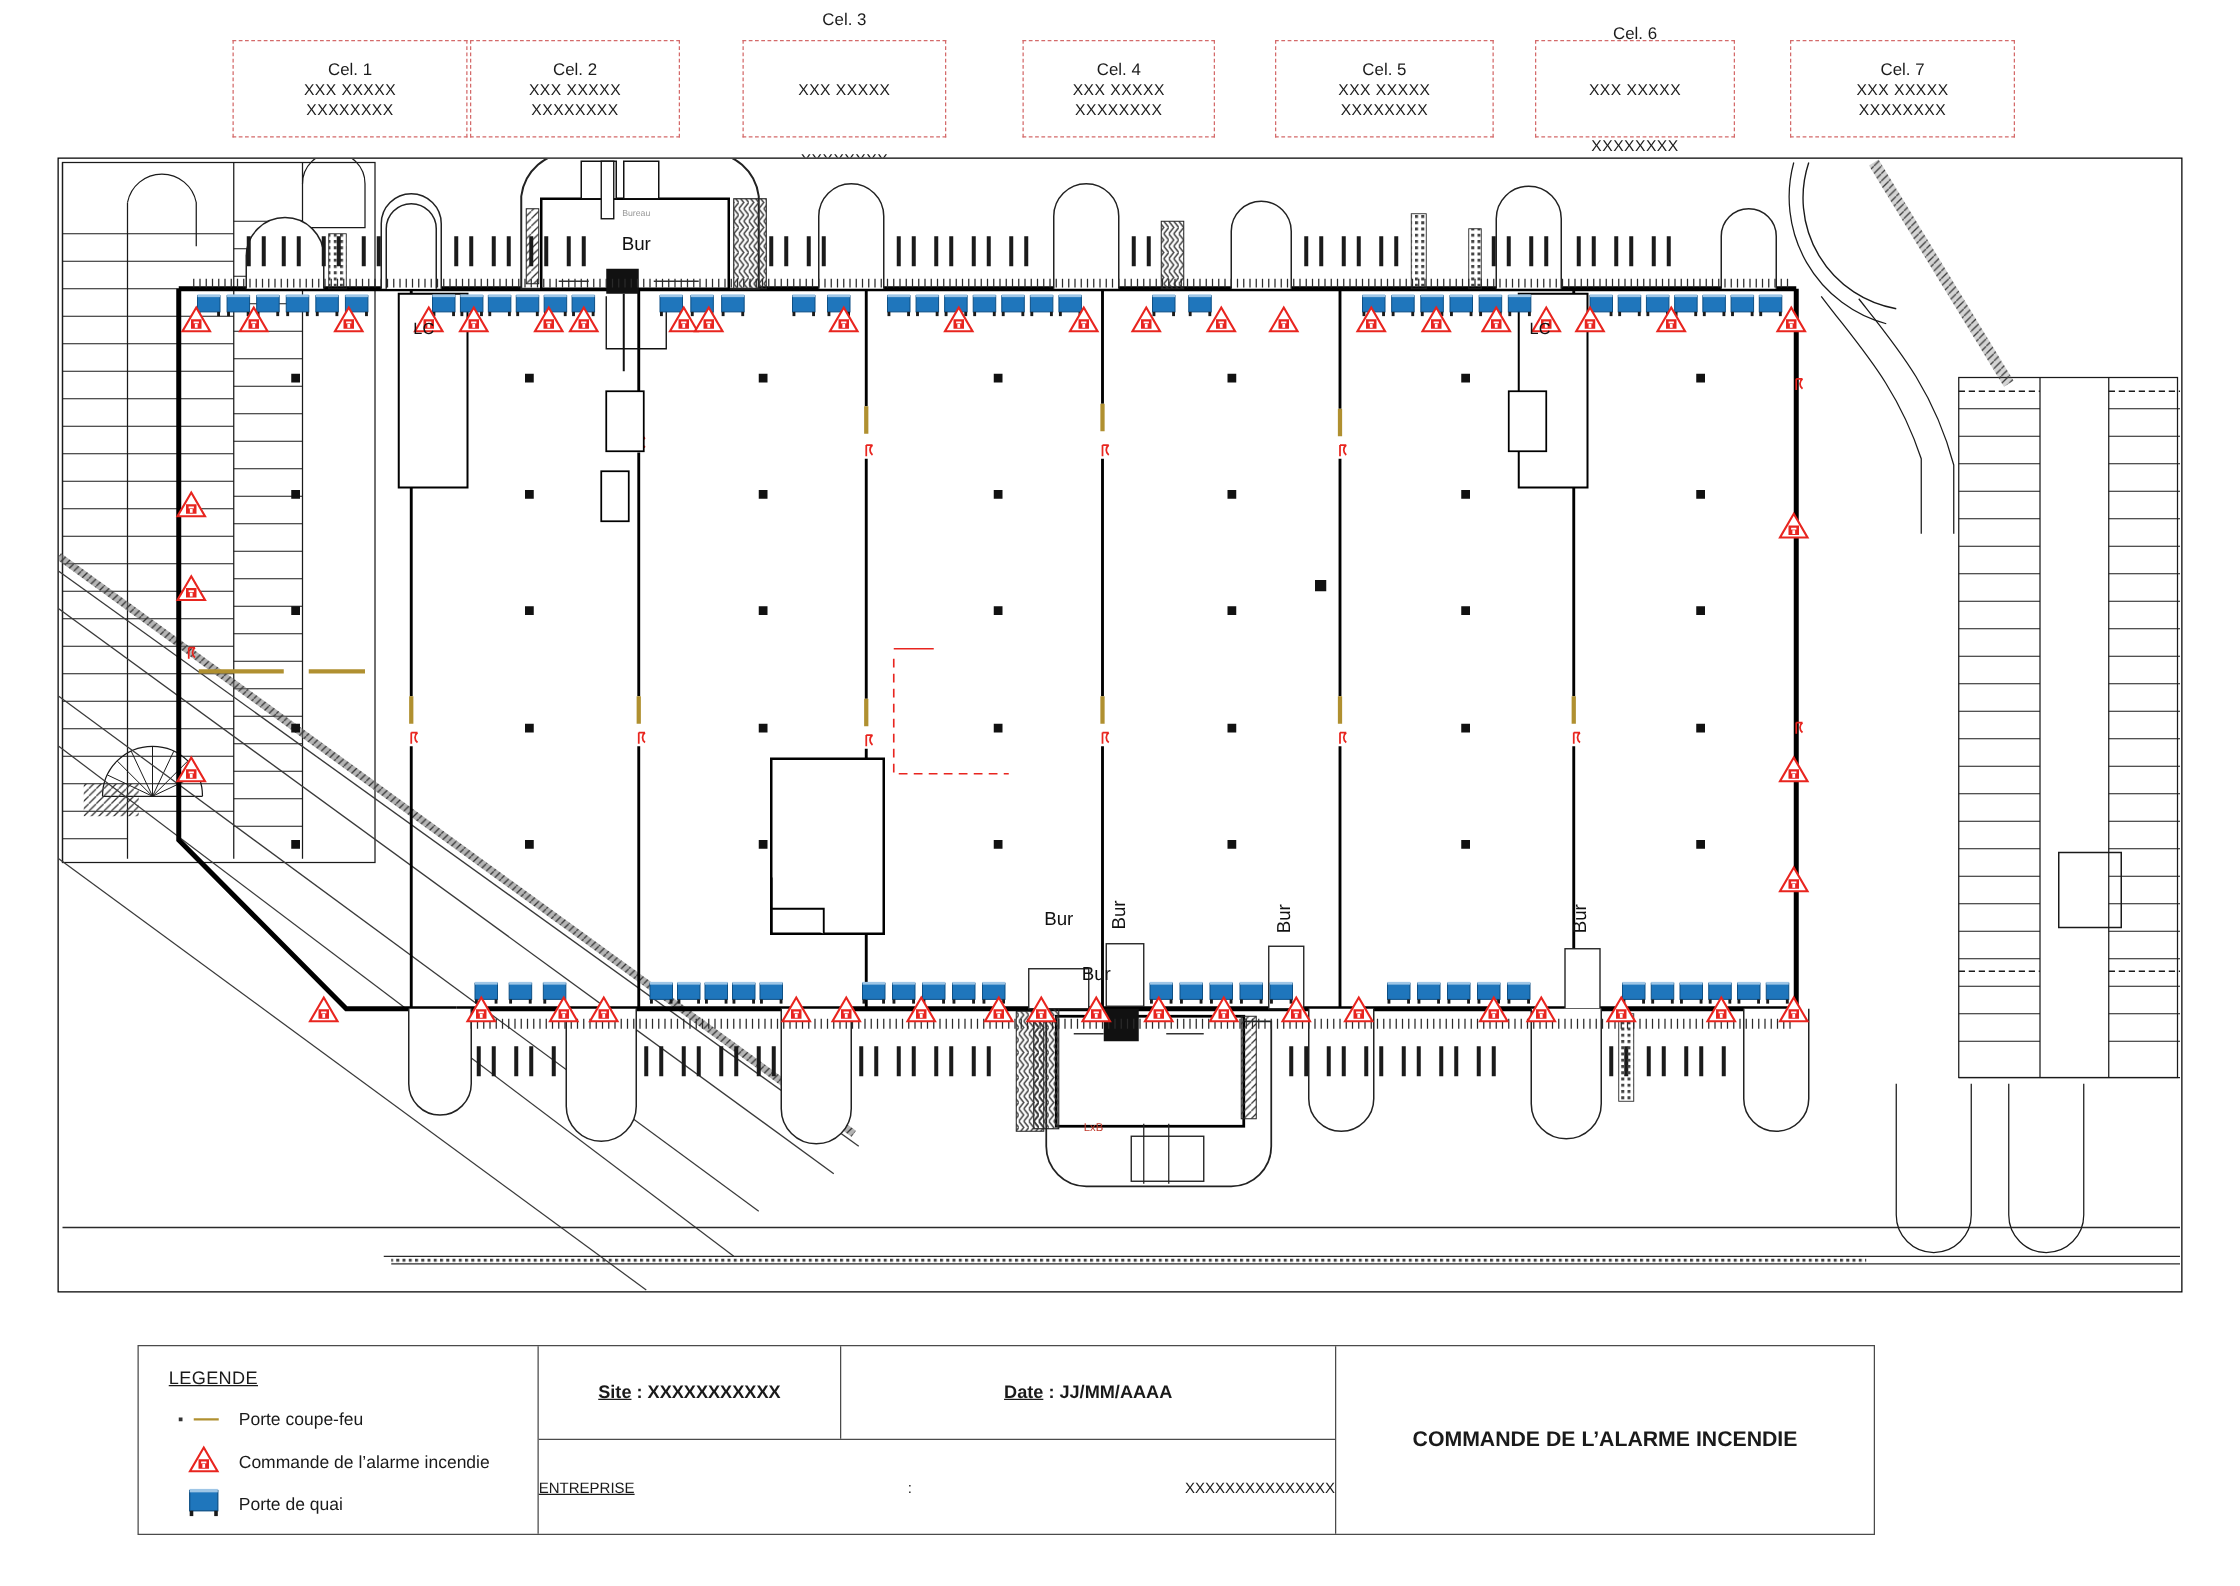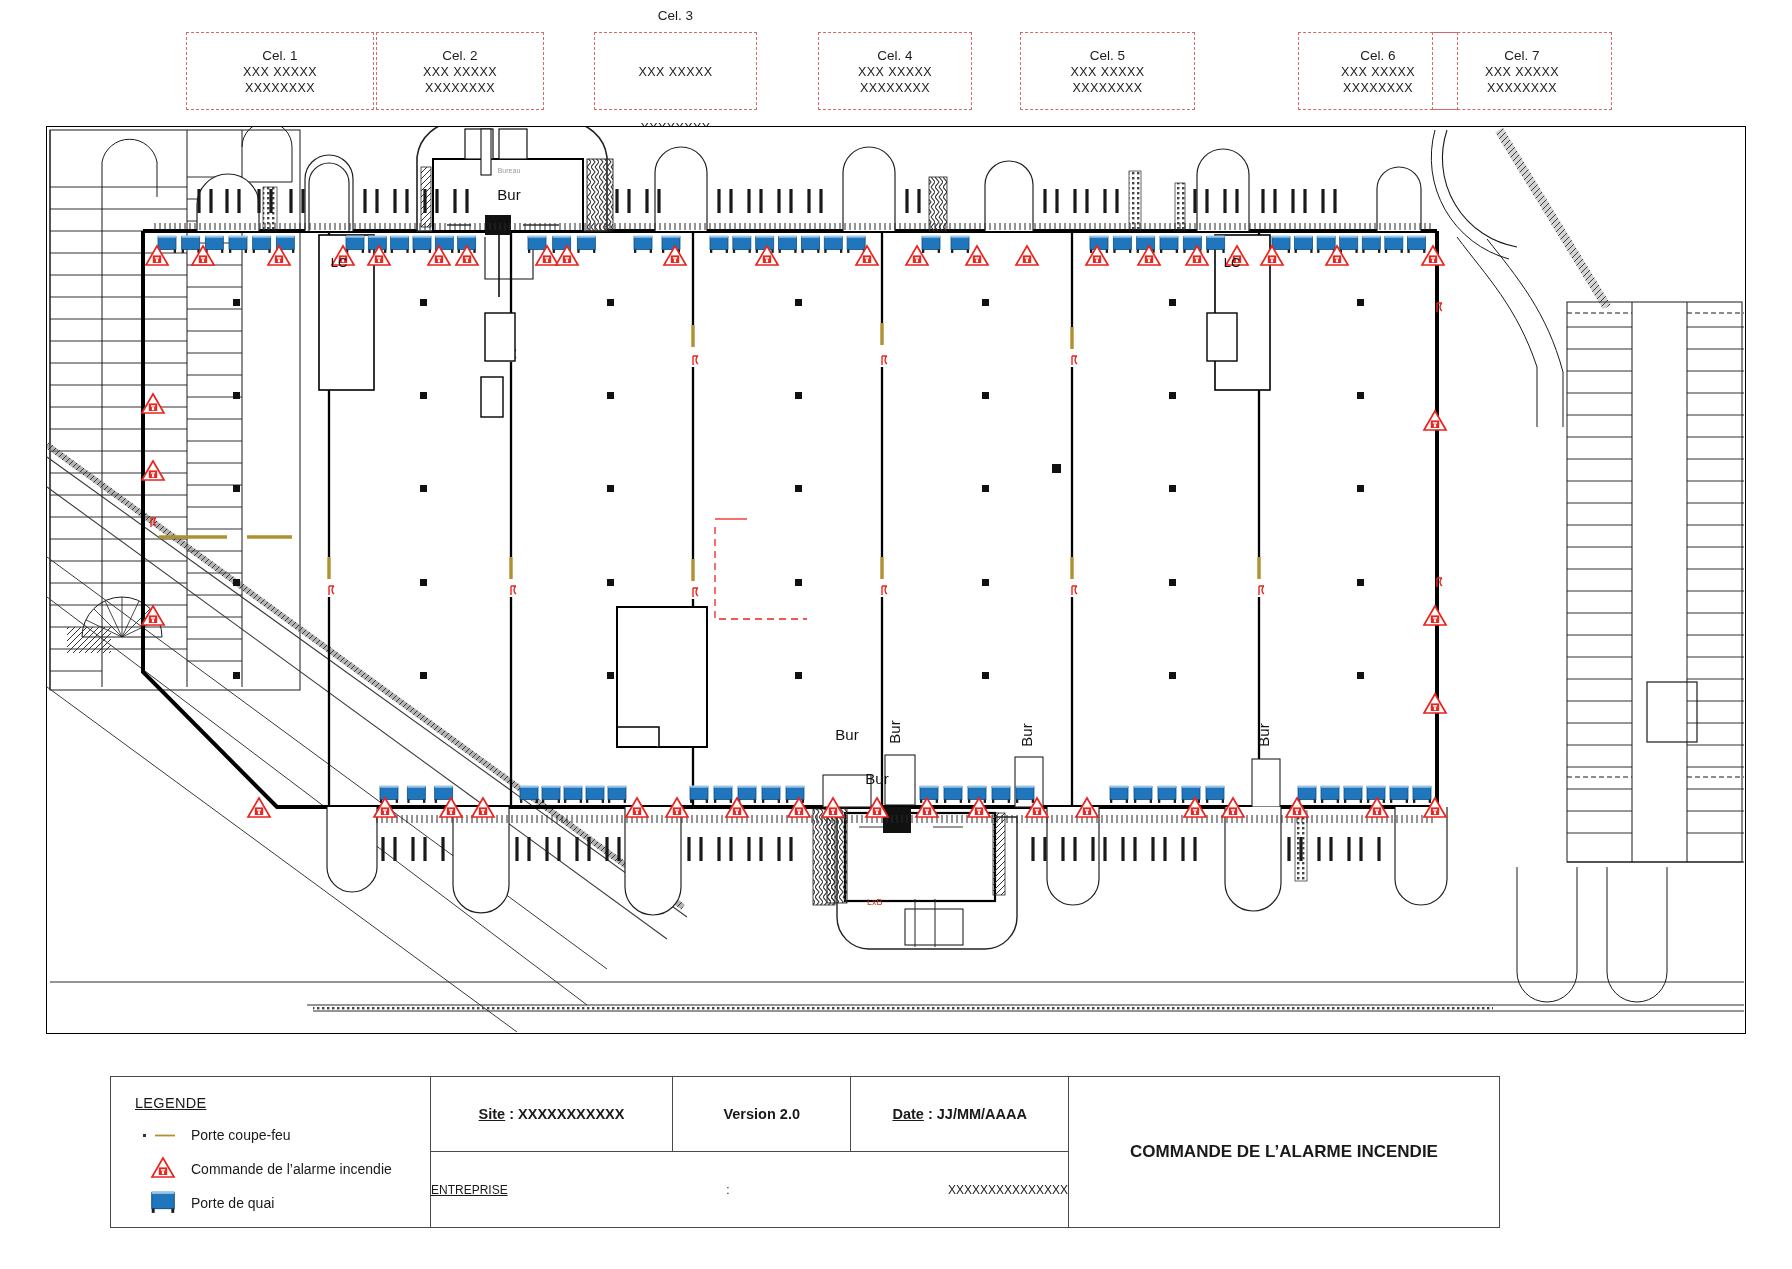--- a/index.html
+++ b/index.html
@@ -70,21 +70,21 @@
       <div class="cell-box" style="left: 818px; width: 154px;">
         <div class="cell-title">Cel. 4</div>
         <div class="cell-l1">XXX XXXXX</div>
         <div class="cell-l2">XXXXXXXX</div>
       </div>
       <div class="cell-box" style="left: 1020px; width: 175px;">
         <div class="cell-title">Cel. 5</div>
         <div class="cell-l1">XXX XXXXX</div>
         <div class="cell-l2">XXXXXXXX</div>
       </div>
-      <div class="cell-box" style="left: 1298px; width: 160px;">
+      <div class="cell-box" style="left: 1228px; width: 160px; gap: 29px;">
         <div class="cell-title">Cel. 6</div>
         <div class="cell-l1">XXX XXXXX</div>
         <div class="cell-l2">XXXXXXXX</div>
       </div>
       <div class="cell-box" style="left: 1432px; width: 180px;">
         <div class="cell-title">Cel. 7</div>
         <div class="cell-l1">XXX XXXXX</div>
         <div class="cell-l2">XXXXXXXX</div>
       </div>
     </div>
@@ -1058,21 +1058,20 @@
       </div>
     </div>
 
     <div class="tb-cell" id="tb-mid">
       <div id="tb-mid-top">
         <div id="tb-site">
           <span class="ul">Site</span>
           <span>&nbsp;:&nbsp;</span>
           <span>XXXXXXXXXXX</span>
         </div>
-        <div id="tb-version">Version 2.0</div>
         <div id="tb-date">
           <span class="ul">Date</span>
           <span>&nbsp;:&nbsp;</span>
           <span>JJ/MM/AAAA</span>
         </div>
       </div>
       <div id="tb-ent">
         <span class="ul">ENTREPRISE</span>
         <span>&nbsp;:&nbsp;</span>
         <span>XXXXXXXXXXXXXXX</span>

